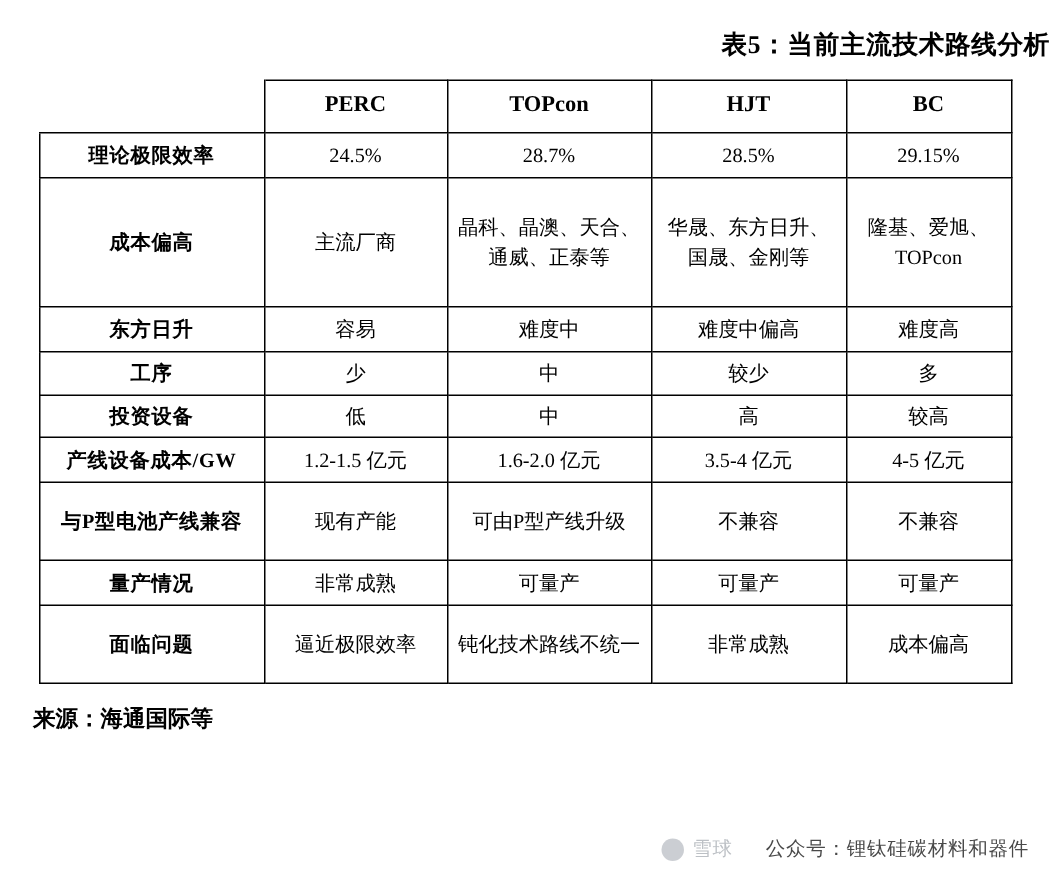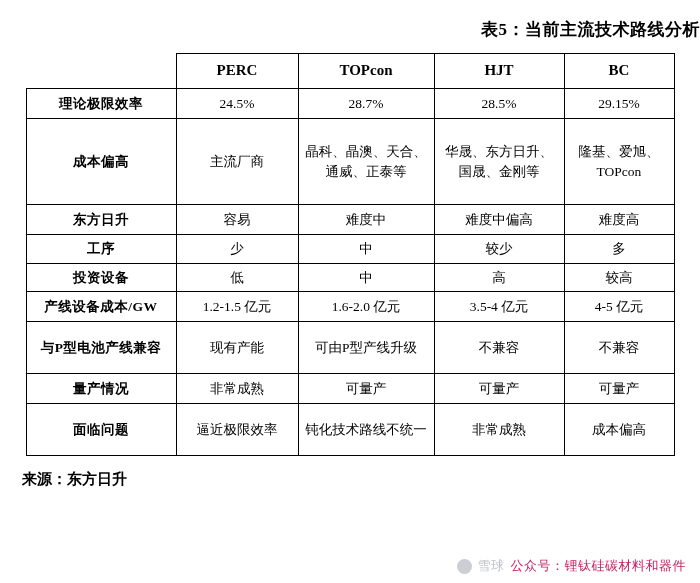--- a/index.html
+++ b/index.html
@@ -89,22 +89,23 @@
     opacity: 0.95;
   }
   .wm-ball {
     width: 15px;
     height: 15px;
     border-radius: 50%;
     background: #c9ccd1;
     display: inline-block;
   }
   .wm-text {
-    color: #be185d;
-    letter-spacing: 0.5px;
+    color: #404040;
+    letter-spacing: 0.5px;
+    margin-left: 16px;
   }
   .wm-text2 {
     color: #b9bdc2;
     letter-spacing: 0.5px;
   }
 </style>
 </head>
 <body>
 
 <div class="page">
@@ -188,21 +189,21 @@
       <tr style="height:52px;">
         <td class="rowhead">面临问题</td>
         <td>逼近极限效率</td>
         <td>钝化技术路线不统一</td>
         <td>非常成熟</td>
         <td>成本偏高</td>
       </tr>
     </tbody>
   </table>
 
-  <div class="source">来源：东方日升</div>
+  <div class="source">来源：海通国际等</div>
 
   <div class="watermark">
     <span class="wm-ball"></span>
     <span class="wm-text2">雪球</span>
     <span class="wm-text">公众号：锂钛硅碳材料和器件</span>
   </div>
 
 </div>
 
 </body></html>

